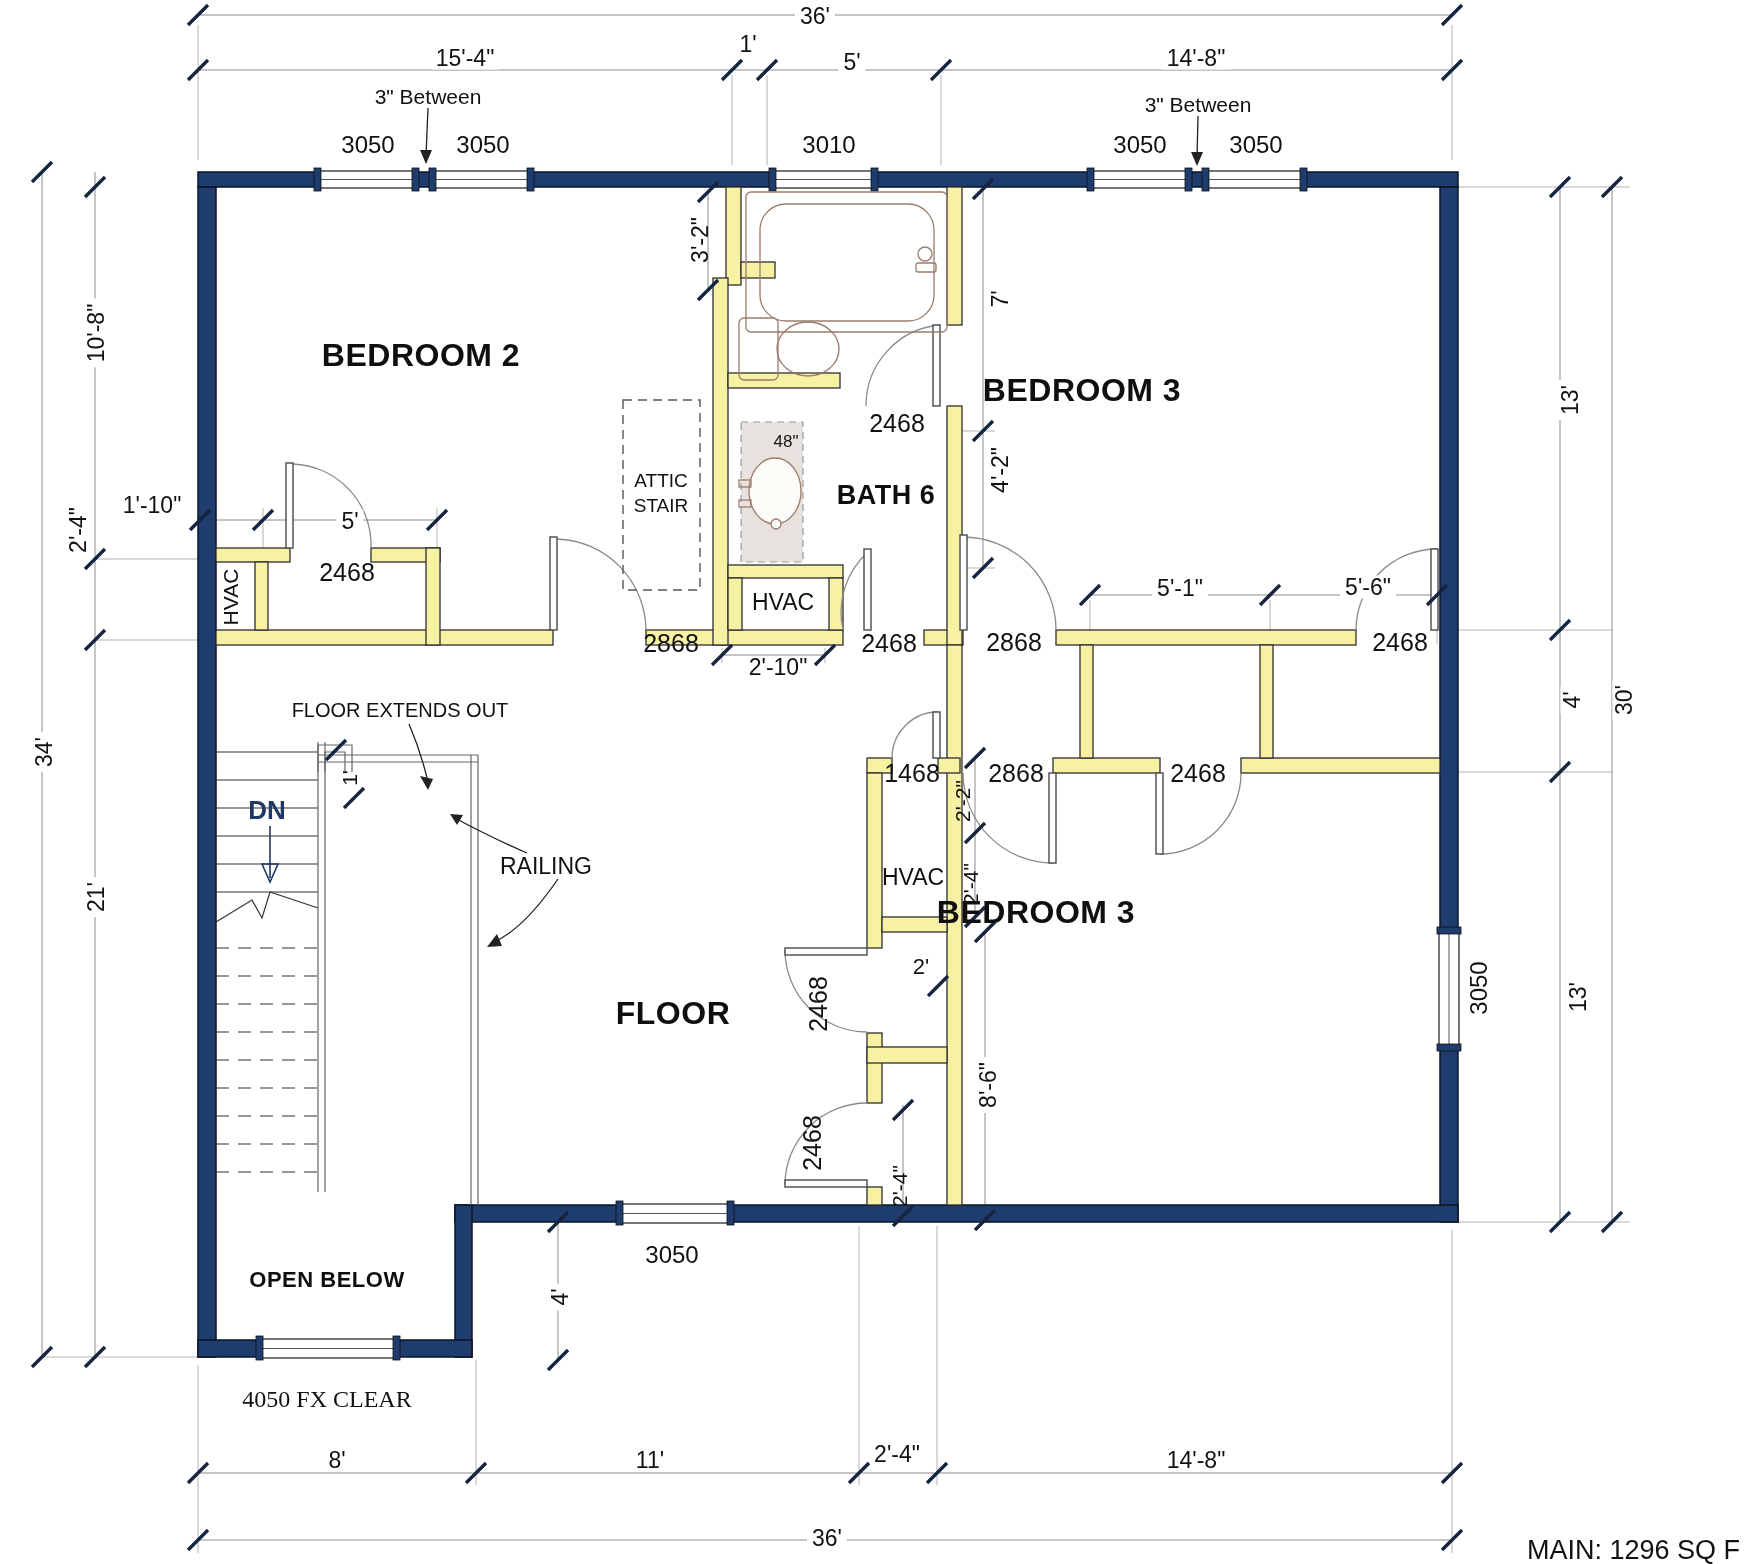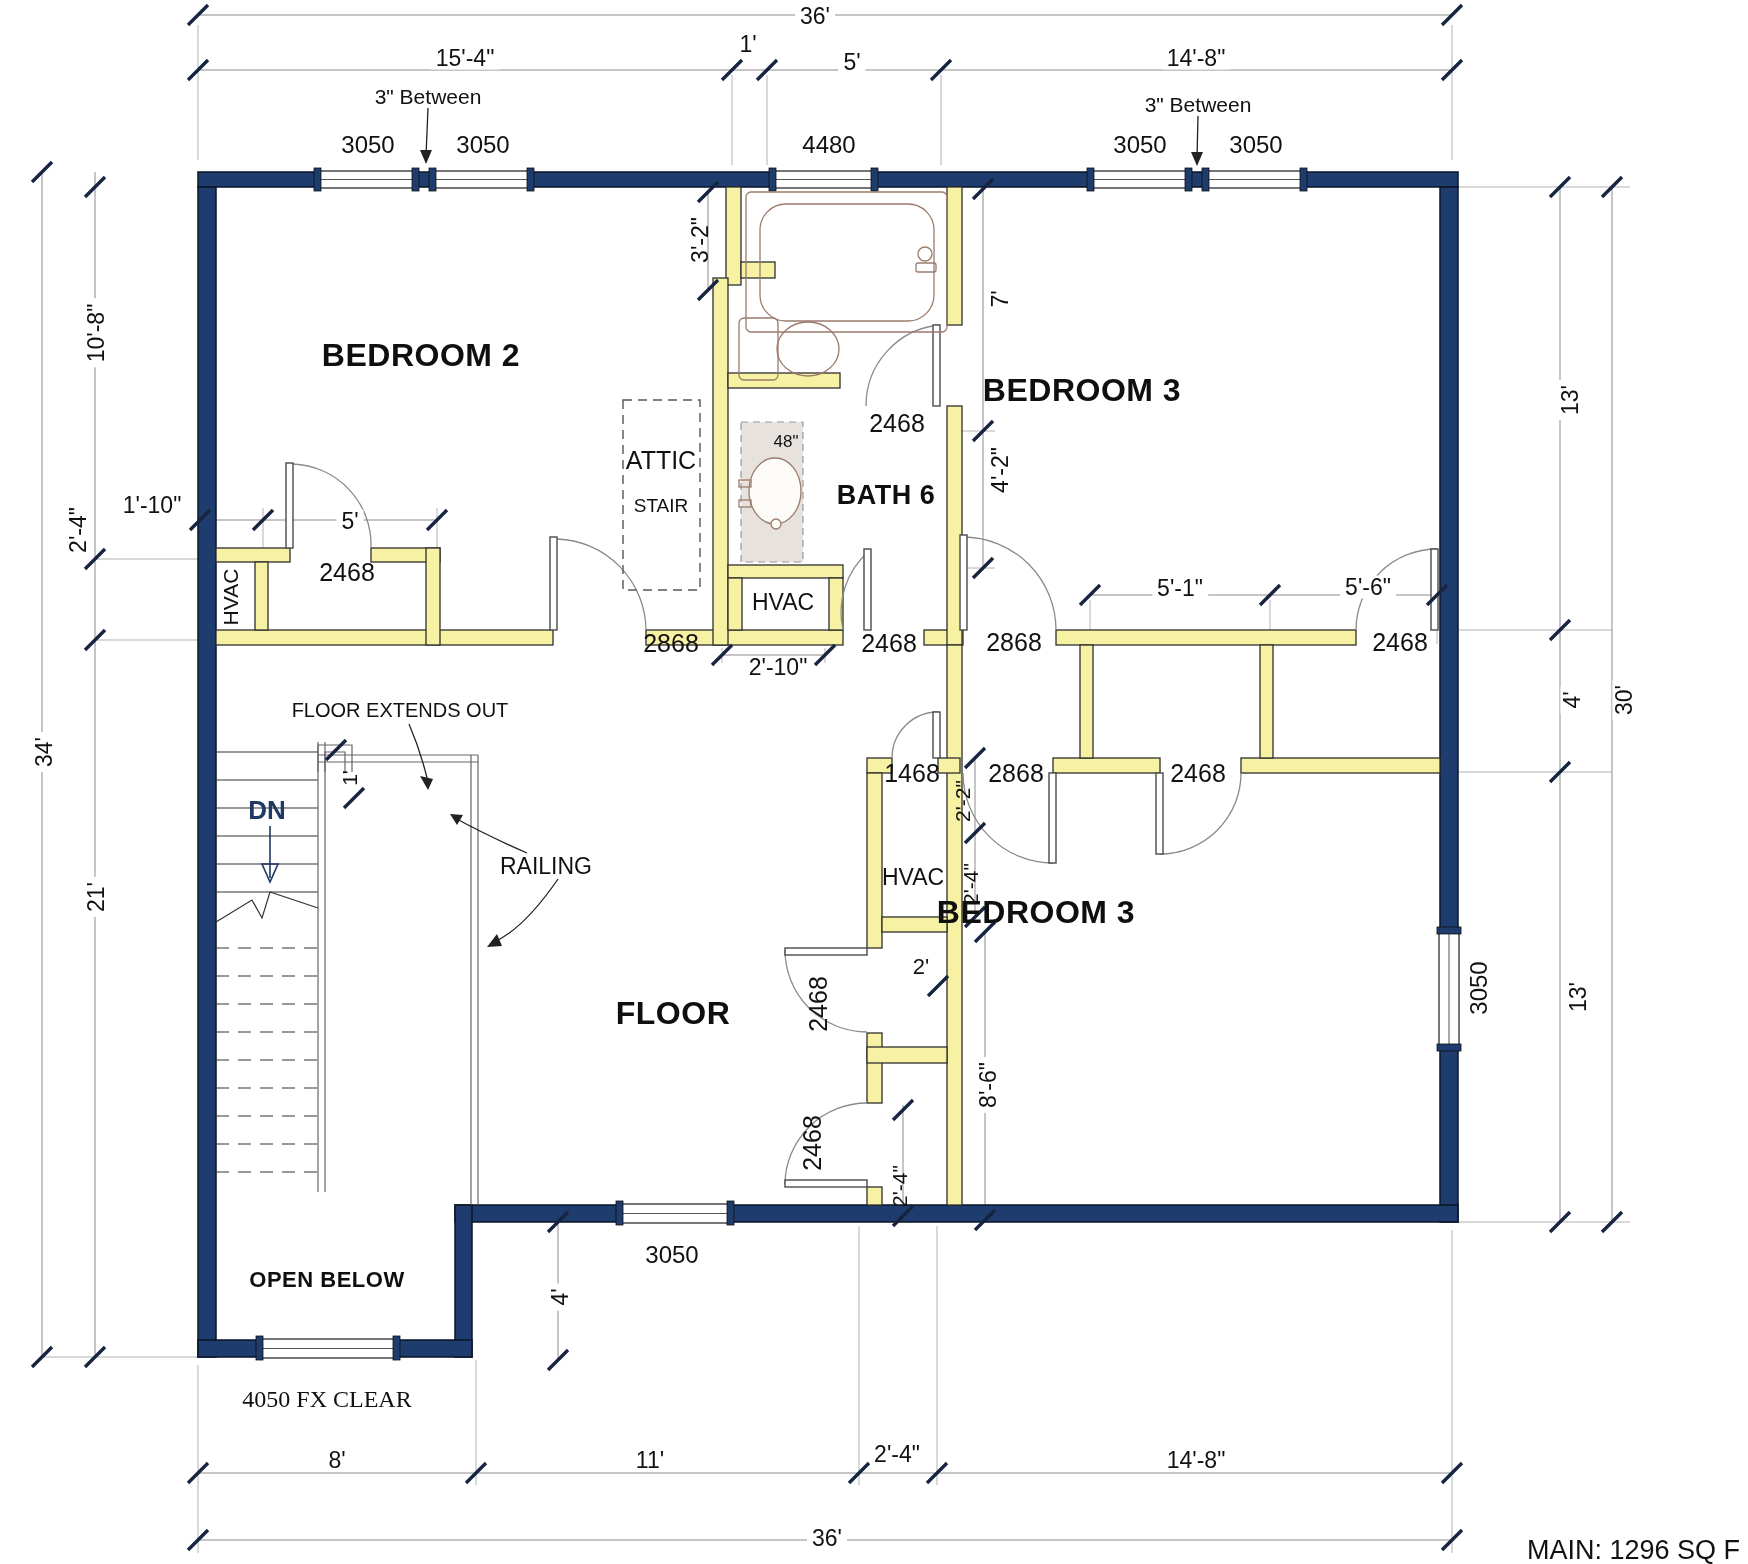--- a/index.html
+++ b/index.html
@@ -317,21 +317,21 @@
   <div id="labels">
       <span class="ann bg" style="left: 815px; top: 16px; font-size: 23px;">36'</span>
       <span class="ann bg" style="left: 465px; top: 58px; font-size: 23px;">15'-4"</span>
       <span class="ann" style="left: 748px; top: 44px; font-size: 23px;">1'</span>
       <span class="ann bg" style="left: 852px; top: 62px; font-size: 23px;">5'</span>
       <span class="ann bg" style="left: 1196px; top: 58px; font-size: 23px;">14'-8"</span>
       <span class="ann" style="left: 428px; top: 96px; font-size: 21px;">3" Between</span>
       <span class="ann" style="left: 1198px; top: 104px; font-size: 21px;">3" Between</span>
       <span class="ann" style="left: 368px; top: 145px; font-size: 24px;">3050</span>
       <span class="ann" style="left: 483px; top: 145px; font-size: 24px;">3050</span>
-      <span class="ann" style="left: 829px; top: 145px; font-size: 24px;">4480</span>
+      <span class="ann" style="left: 829px; top: 145px; font-size: 24px;">3010</span>
       <span class="ann" style="left: 1140px; top: 145px; font-size: 24px;">3050</span>
       <span class="ann" style="left: 1256px; top: 145px; font-size: 24px;">3050</span>
       <span class="ann rot bg" style="left: 96px; top: 333px; font-size: 23px;">10'-8"</span>
       <span class="ann" style="left: 152px; top: 505px; font-size: 23px;">1'-10"</span>
       <span class="ann rot" style="left: 78px; top: 530px; font-size: 23px;">2'-4"</span>
       <span class="ann rot bg" style="left: 44px; top: 752px; font-size: 23px;">34'</span>
       <span class="ann rot bg" style="left: 96px; top: 897px; font-size: 23px;">21'</span>
       <span class="ann rot bg" style="left: 1570px; top: 400px; font-size: 23px;">13'</span>
       <span class="ann rot bg" style="left: 1572px; top: 700px; font-size: 23px;">4'</span>
       <span class="ann rot bg" style="left: 1624px; top: 700px; font-size: 23px;">30'</span>
@@ -357,21 +357,21 @@
       <span class="ann rot" style="left: 970px; top: 884px; font-size: 21px;">2'-4"</span>
       <span class="ann" style="left: 921px; top: 967px; font-size: 22px;">2'</span>
       <span class="ann rot bg" style="left: 988px; top: 1085px; font-size: 23px;">8'-6"</span>
       <span class="ann rot" style="left: 899px; top: 1186px; font-size: 21px;">2'-4"</span>
       <span class="ann rot" style="left: 818px; top: 1004px; font-size: 25px;">2468</span>
       <span class="ann rot" style="left: 812px; top: 1143px; font-size: 25px;">2468</span>
       <span class="ann rot" style="left: 230px; top: 597px; font-size: 21px;">HVAC</span>
       <span class="ann" style="left: 783px; top: 602px; font-size: 23px;">HVAC</span>
       <span class="ann" style="left: 913px; top: 877px; font-size: 23px;">HVAC</span>
       <span class="ann" style="left: 786px; top: 441px; font-size: 17px;">48"</span>
-      <span class="ann" style="left: 661px; top: 460px; font-size: 25px; text-align: right;">ATTIC</span>
+      <span class="ann" style="left: 661px; top: 480px; font-size: 19px; text-align: right;">ATTIC</span>
       <span class="ann" style="left: 661px; top: 505px; font-size: 19px;">STAIR</span>
       <span class="ann" style="left: 400px; top: 710px; font-size: 20px;">FLOOR EXTENDS OUT</span>
       <span class="ann" style="left: 546px; top: 866px; font-size: 23px;">RAILING</span>
       <span class="ann" style="left: 267px; top: 810px; font-size: 26px; color: rgb(31, 56, 100); font-weight: 700;">DN</span>
       <span class="ann rot" style="left: 349px; top: 778px; font-size: 21px;">1'</span>
       <span class="ann" style="left: 672px; top: 1255px; font-size: 24px;">3050</span>
       <span class="ann" style="left: 327px; top: 1399px; font-size: 24px; font-family: Liberation Serif, serif;">4050 FX CLEAR</span>
       <span class="ann rot bg" style="left: 560px; top: 1297px; font-size: 23px;">4'</span>
       <span class="ann bg" style="left: 337px; top: 1460px; font-size: 23px;">8'</span>
       <span class="ann bg" style="left: 650px; top: 1460px; font-size: 23px;">11'</span>

